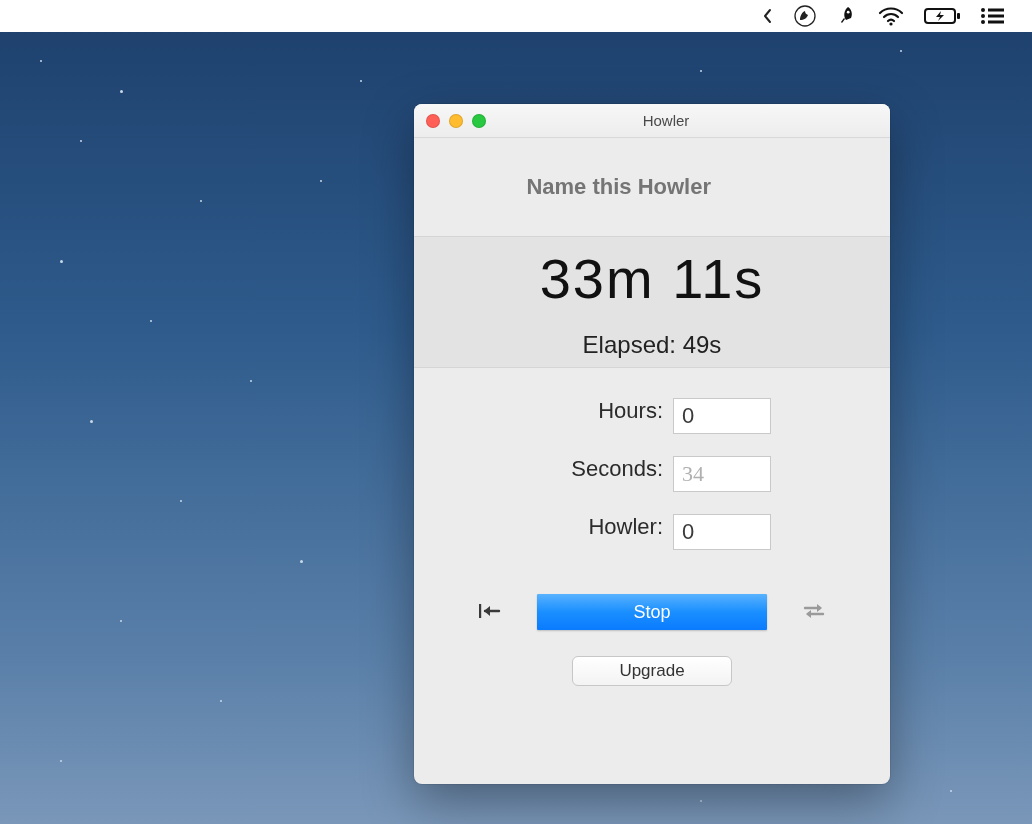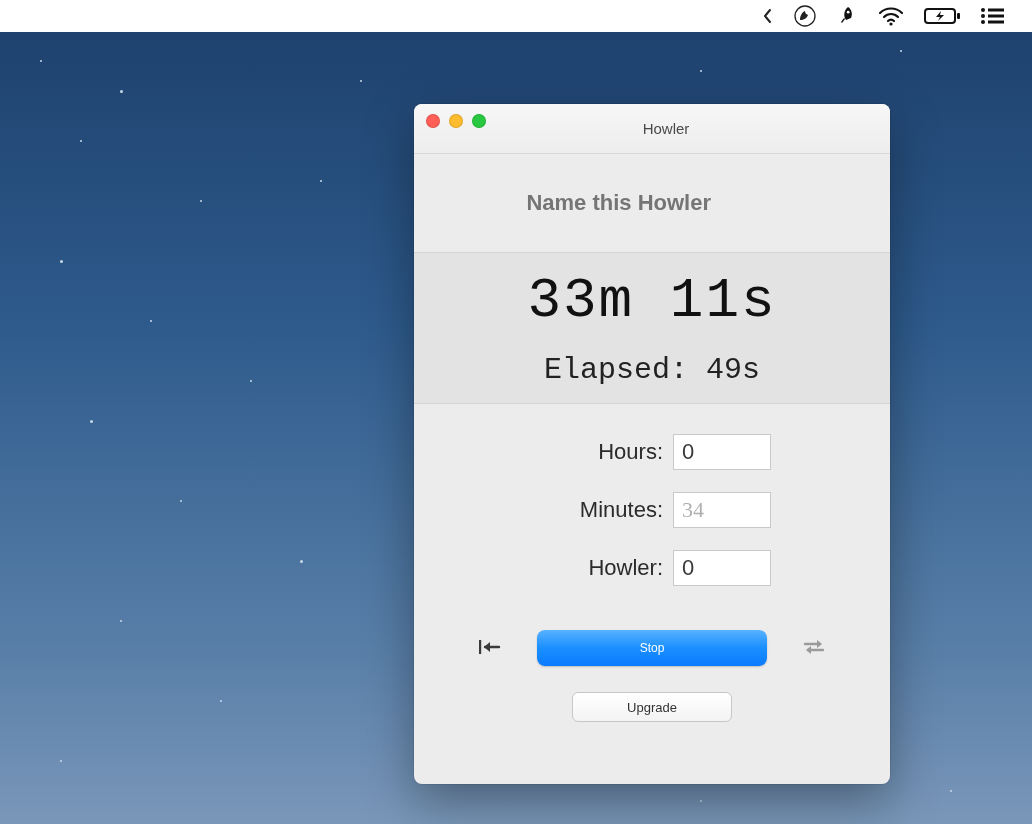--- a/index.html
+++ b/index.html
@@ -37,21 +37,21 @@
     left: 414px;
     width: 476px;
     height: 680px;
     background: #ececec;
     border-radius: 8px;
     box-shadow: 0 18px 50px rgba(0,0,0,0.35), 0 0 0 1px rgba(0,0,0,0.08);
     overflow: hidden;
     z-index: 10;
   }
   .titlebar {
-    height: 50px;
+    height: 34px;
     background: linear-gradient(#f7f7f7, #ededed);
     border-bottom: 1px solid #d8d8d8;
     display: flex;
     align-items: center;
     position: relative;
     padding-left: 28px;
   }
   .traffic { position: absolute; left: 12px; top: 10px; display: flex; gap: 9px; }
   .traffic span { width: 14px; height: 14px; border-radius: 50%; display: block; box-shadow: inset 0 0 0 1px rgba(0,0,0,0.12); }
   .tl-close { background: #ff5f57; }
@@ -73,40 +73,40 @@
     background: transparent;
     text-align: center;
     font-size: 22px;
     font-weight: 600;
     color: #b8b8b8;
     outline: none;
   }
 
   
   .readout {
-    height: 152px;
+    height: 132px;
     background: #e3e3e3;
     border-top: 1px solid #d5d5d5;
     border-bottom: 1px solid #d5d5d5;
     display: flex;
     flex-direction: column;
     align-items: center;
     justify-content: center;
-    font-family: Liberation Mono, monospace;
+    font-family: Liberation Sans, sans-serif;
   }
   .big-time { font-size: 56px; letter-spacing: 2px; color: #111; }
-  .elapsed { margin-top: 20px; font-size: 30px; color: #222; }
+  .elapsed { margin-top: 20px; font-size: 24px; color: #222; }
 
   
   .inputs {
     padding: 30px 0 14px;
   }
   .row {
     display: flex;
-    align-items: center;
+    align-items: flex-start;
     justify-content: center;
     gap: 10px;
     margin-bottom: 22px;
   }
   .row label {
     width: 130px;
     text-align: right;
     font-size: 22px;
     color: #2b2b2b;
   }
@@ -132,38 +132,38 @@
   }
   .icon-btn {
     width: 34px; height: 30px;
     display: flex; align-items: center; justify-content: center;
     background: transparent; border: none; cursor: pointer;
   }
   .stop-btn {
     width: 230px;
     height: 36px;
     border: none;
-    border-radius: 8px;
-    font-size: 12px;
+    border-radius: 1px;
+    font-size: 18px;
     color: #ffffff;
     background: linear-gradient(to bottom, #58b2ff 0%, #1a8fff 50%, #0a7bff 100%);
     box-shadow: 0 1px 2px rgba(0,0,0,0.2);
     cursor: pointer;
   }
 
   
   .upgrade-wrap {
     display: flex;
     justify-content: center;
     padding-top: 10px;
   }
   .upgrade-btn {
     width: 160px;
     height: 30px;
-    font-size: 13px;
+    font-size: 17px;
     color: #333;
     background: linear-gradient(#ffffff, #f3f3f3);
     border: 1px solid #c7c7c7;
     border-radius: 6px;
     cursor: pointer;
   }
 </style>
 </head>
 <body>
 
@@ -255,21 +255,21 @@
       <div class="big-time">33m 11s</div>
       <div class="elapsed">Elapsed: 49s</div>
     </div>
 
     <div class="inputs">
       <div class="row">
         <label>Hours:</label>
         <input type="text" value="0" style="">
       </div>
       <div class="row">
-        <label>Minutes:</label>
+        <label>Seconds:</label>
         <input class="dim" type="text" value="34" style="">
       </div>
       <div class="row">
         <label>Howler:</label>
         <input type="text" value="0" style="">
       </div>
     </div>
 
     <div class="controls">
       <button class="icon-btn" aria-label="reset">

